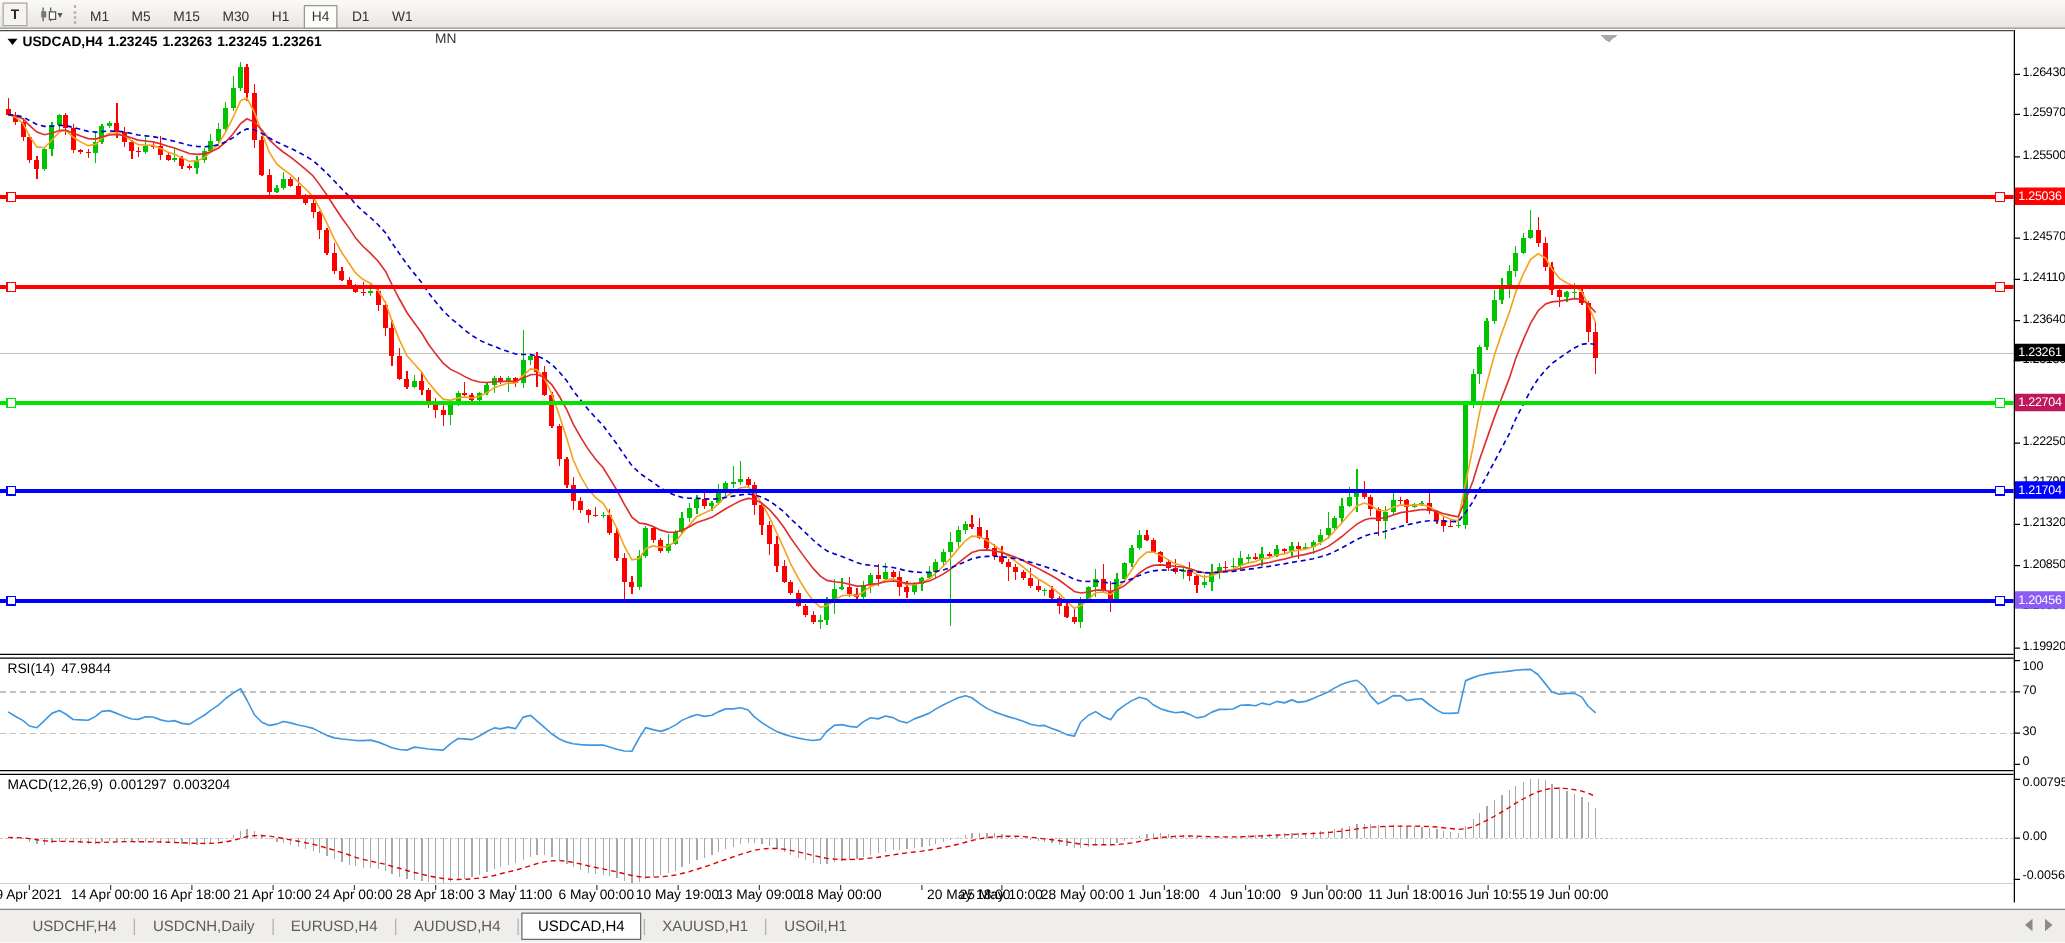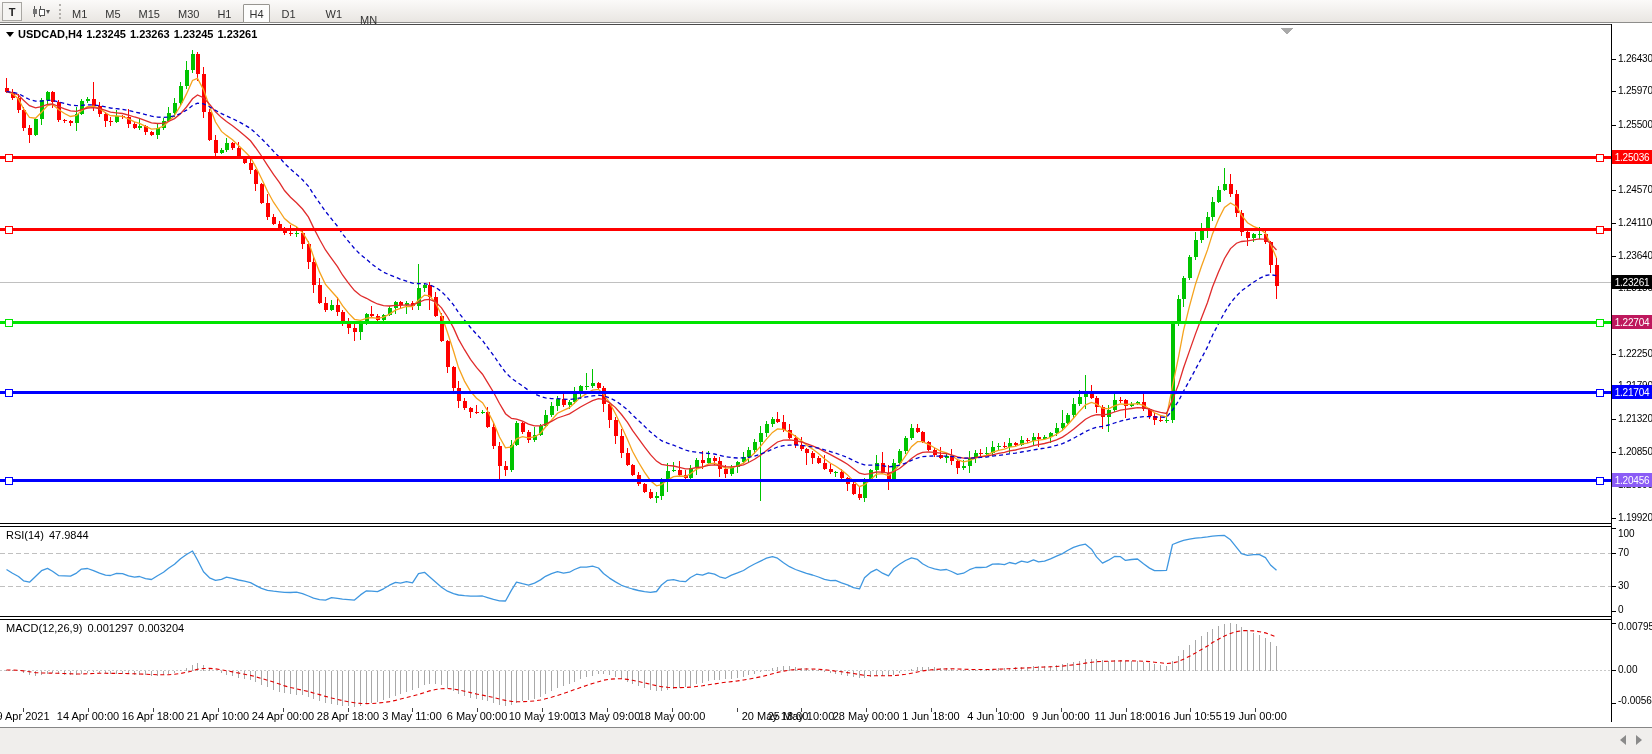--- a/index.html
+++ b/index.html
@@ -86,22 +86,22 @@
     </div>
     <div id="grip"></div>
     <div id="tf-buttons">
         <div class="tbtn tfbtn" style="position: relative; display: inline-flex; float: left; margin-left: 66px; margin-top: 2px;">M1</div>
         <div class="tbtn tfbtn" style="position: relative; display: inline-flex; float: left; margin-left: 6px; margin-top: 2px;">M5</div>
         <div class="tbtn tfbtn" style="position: relative; display: inline-flex; float: left; margin-left: 6px; margin-top: 2px;">M15</div>
         <div class="tbtn tfbtn" style="position: relative; display: inline-flex; float: left; margin-left: 6px; margin-top: 2px;">M30</div>
         <div class="tbtn tfbtn" style="position: relative; display: inline-flex; float: left; margin-left: 6px; margin-top: 2px;">H1</div>
         <div class="tbtn tfbtn active" style="position: relative; display: inline-flex; float: left; margin-left: 6px; margin-top: 2px;">H4</div>
         <div class="tbtn tfbtn" style="position: relative; display: inline-flex; float: left; margin-left: 6px; margin-top: 2px;">D1</div>
-        <div class="tbtn tfbtn" style="position: relative; display: inline-flex; float: left; margin-left: 18px; margin-top: 2px;">W1</div>
-        <div class="tbtn tfbtn" style="position: relative; display: inline-flex; float: left; margin-left: 6px; margin-top: 8px;">MN</div>
+        <div class="tbtn tfbtn" style="position: relative; display: inline-flex; float: left; margin-left: 6px; margin-top: 2px;">W1</div>
+        <div class="tbtn tfbtn" style="position: relative; display: inline-flex; float: left; margin-left: 6px; margin-top: 19px;">MN</div>
       </div>
   </div>
 
   <div id="main-panel" class="panel">
       <svg width="1611" height="498" shape-rendering="crispEdges" style="top: 0px;">
         <line x1="0" y1="257.94619" x2="1611" y2="257.94619" stroke="#c0c0c0" stroke-width="1"></line>
         <g>
           <line x1="6.5" y1="53.03769999999947" x2="6.5" y2="68.07439924539648" stroke="#fe0000" stroke-width="1"></line>
           <rect x="4.5" y="62.506185714286374" width="4" height="4.2305999999995265" fill="#fe0000"></rect>
           <line x1="12.5" y1="64.23986129371198" x2="12.5" y2="74.76284736380524" stroke="#fe0000" stroke-width="1"></line>
@@ -850,20 +850,35 @@
       <div class="dlabel" style="left: 1061px;">9 Jun 00:00</div>
       <div class="dtick" style="left: 1126px;"></div>
       <div class="dlabel" style="left: 1126px;">11 Jun 18:00</div>
       <div class="dtick" style="left: 1190px;"></div>
       <div class="dlabel" style="left: 1190px;">16 Jun 10:55</div>
       <div class="dtick" style="left: 1255px;"></div>
       <div class="dlabel" style="left: 1255px;">19 Jun 00:00</div>
     </div>
 
   <div id="tabbar">
+    <div id="tabs">
+        <div class="tab">USDCHF,H4</div>
+        <div class="tabsep"></div>
+        <div class="tab">USDCNH,Daily</div>
+        <div class="tabsep"></div>
+        <div class="tab">EURUSD,H4</div>
+        <div class="tabsep"></div>
+        <div class="tab">AUDUSD,H4</div>
+        <div class="tabsep"></div>
+        <div class="tab active">USDCAD,H4</div>
+        <div class="tabsep"></div>
+        <div class="tab">XAUUSD,H1</div>
+        <div class="tabsep"></div>
+        <div class="tab">USOil,H1</div>
+      </div>
     <div id="tab-scroll">
       <div class="arrow left"></div>
       <div class="arrow right"></div>
     </div>
   </div>
 <div class="ptick" style="top: 59px;"></div>
     <div class="plabel" style="top: 53px;">1.26430</div>
     <div class="ptick" style="top: 91px;"></div>
     <div class="plabel" style="top: 85px;">1.25970</div>
     <div class="ptick" style="top: 125px;"></div>

